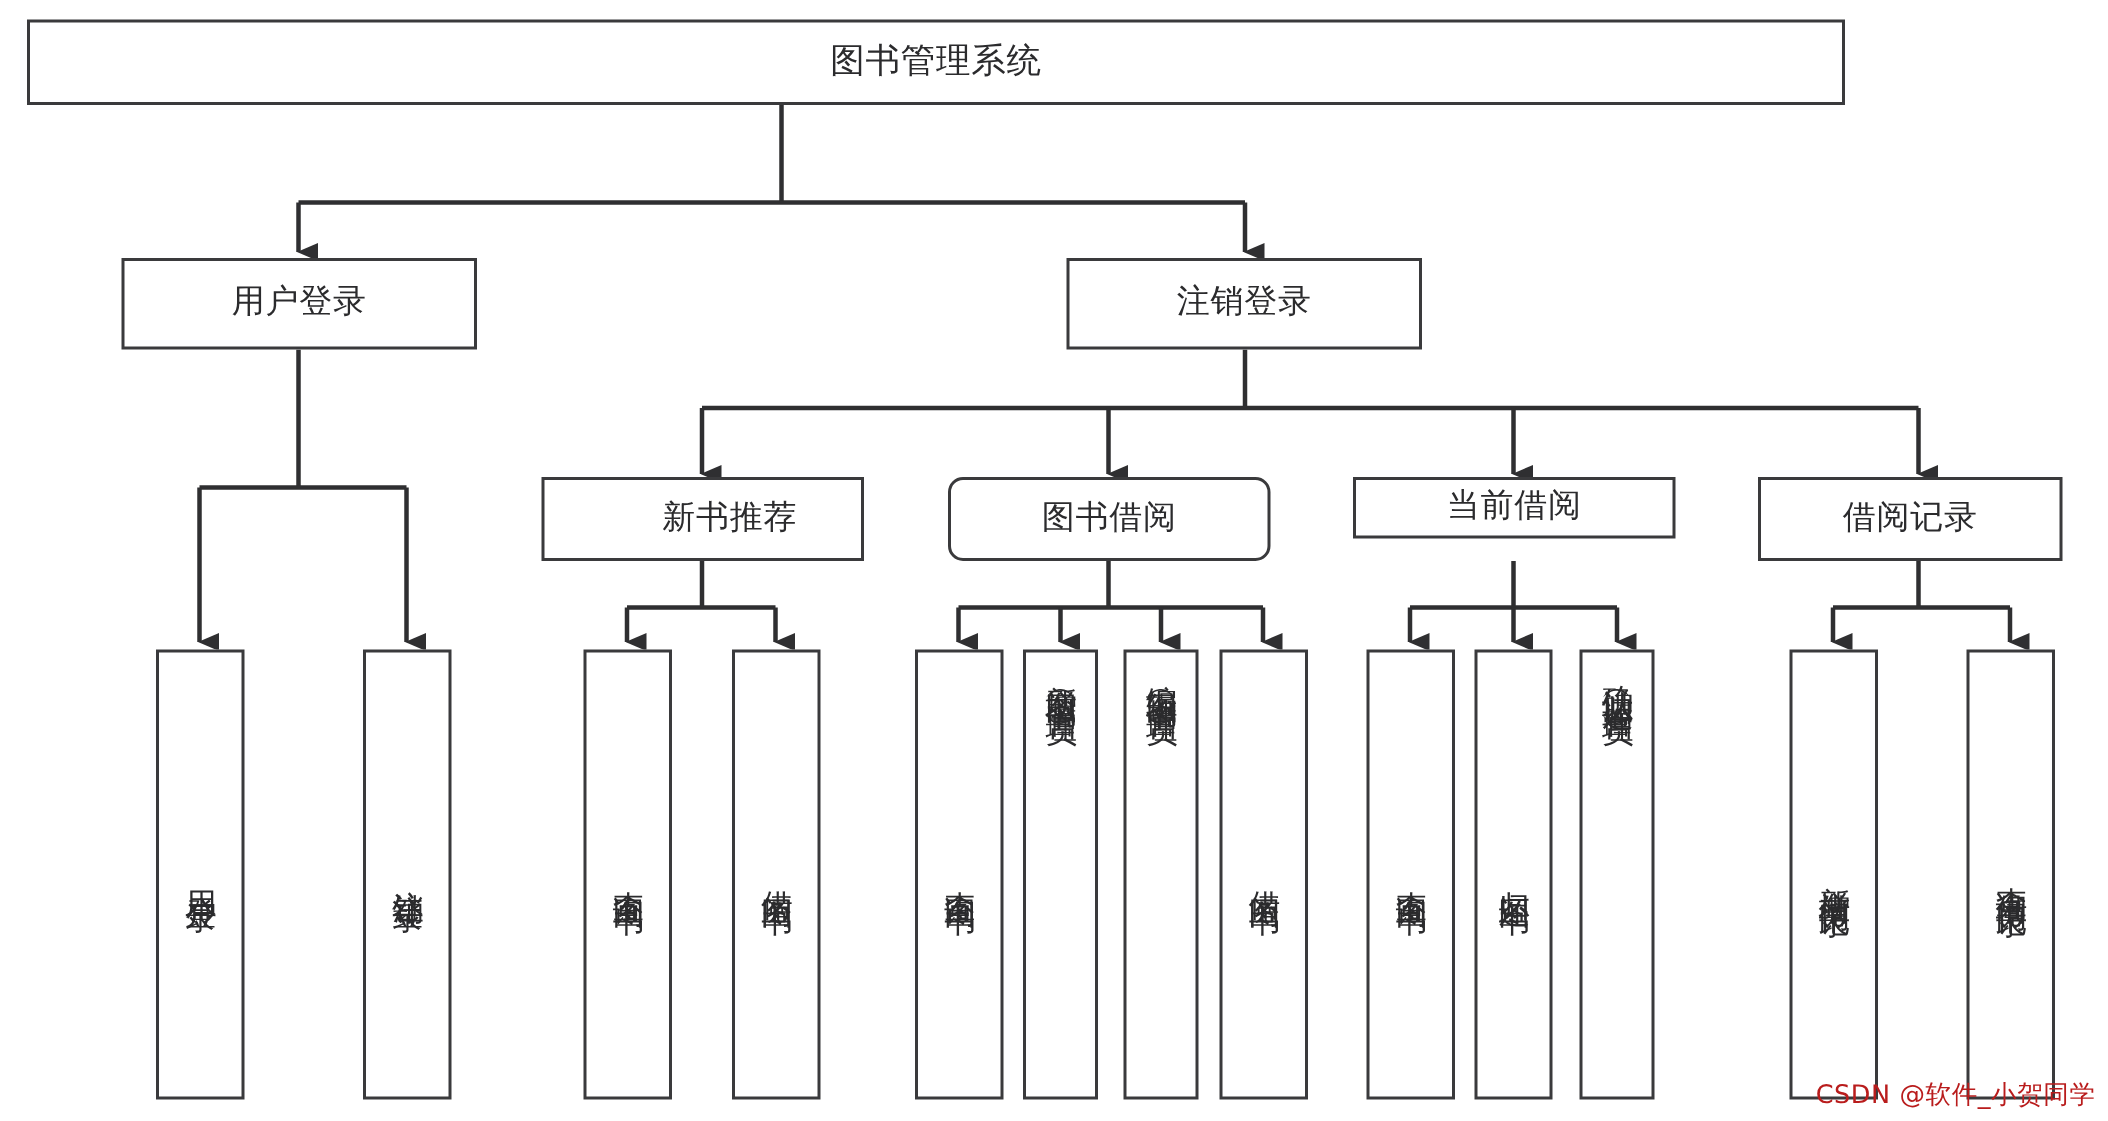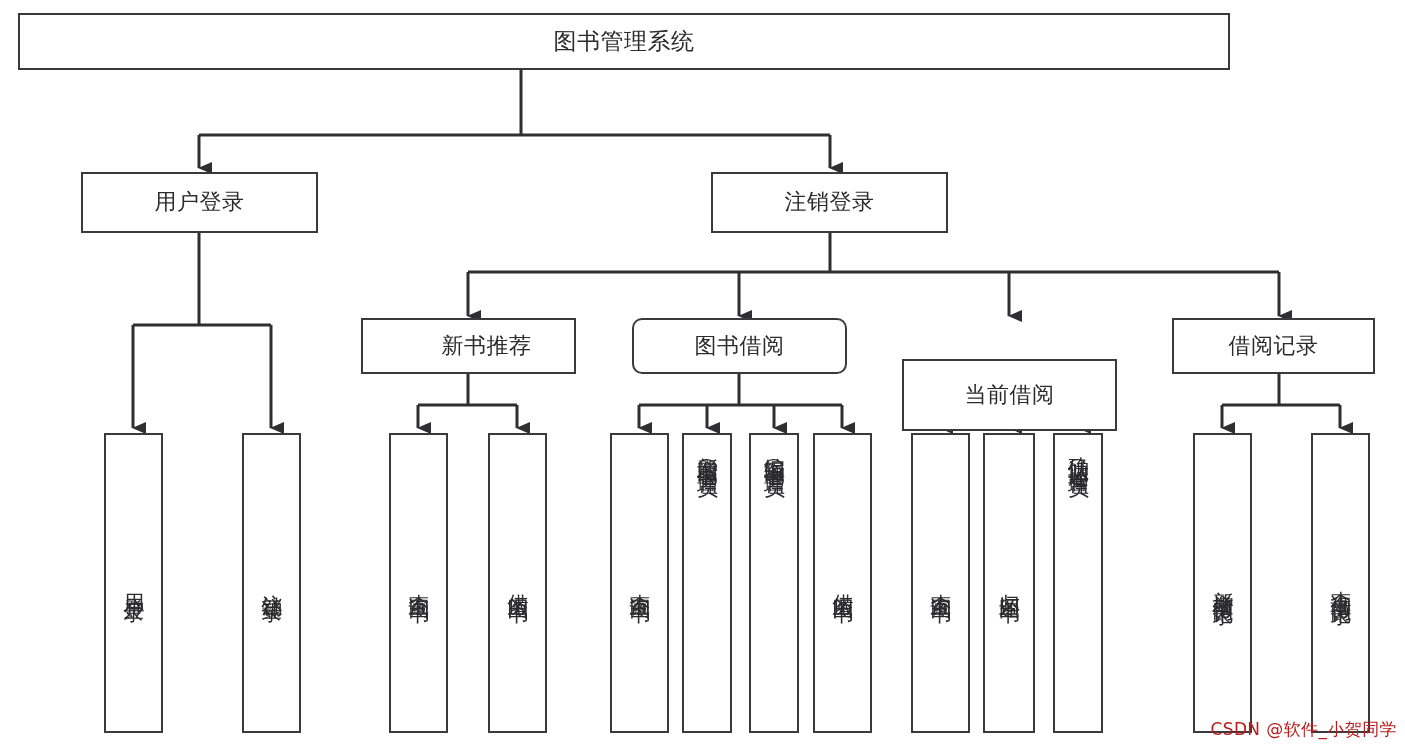--- a/index.html
+++ b/index.html
@@ -143,21 +143,21 @@
   </div>
 
   <div class="node horiz" style="left:361px; top:318px; width:215px; height:56px;padding-left:36px;">
     <span class="label">新书推荐</span>
   </div>
 
   <div class="node horiz" style="left:632px; top:318px; width:215px; height:56px;border-radius:10px;">
     <span class="label">图书借阅</span>
   </div>
 
-  <div class="node horiz" style="left:902px; top:318px; width:215px; height:72px;margin-top:41px;">
+  <div class="node horiz" style="left:902px; top:318px; width:215px; height:41px;">
     <span class="label">当前借阅</span>
   </div>
 
   <div class="node horiz" style="left:1172px; top:318px; width:203px; height:56px;">
     <span class="label">借阅记录</span>
   </div>
 
   <div class="node vert mid" style="left:104px; top:433px; width:59px; height:300px;">
     <span class="label">用户登录</span>
   </div>

